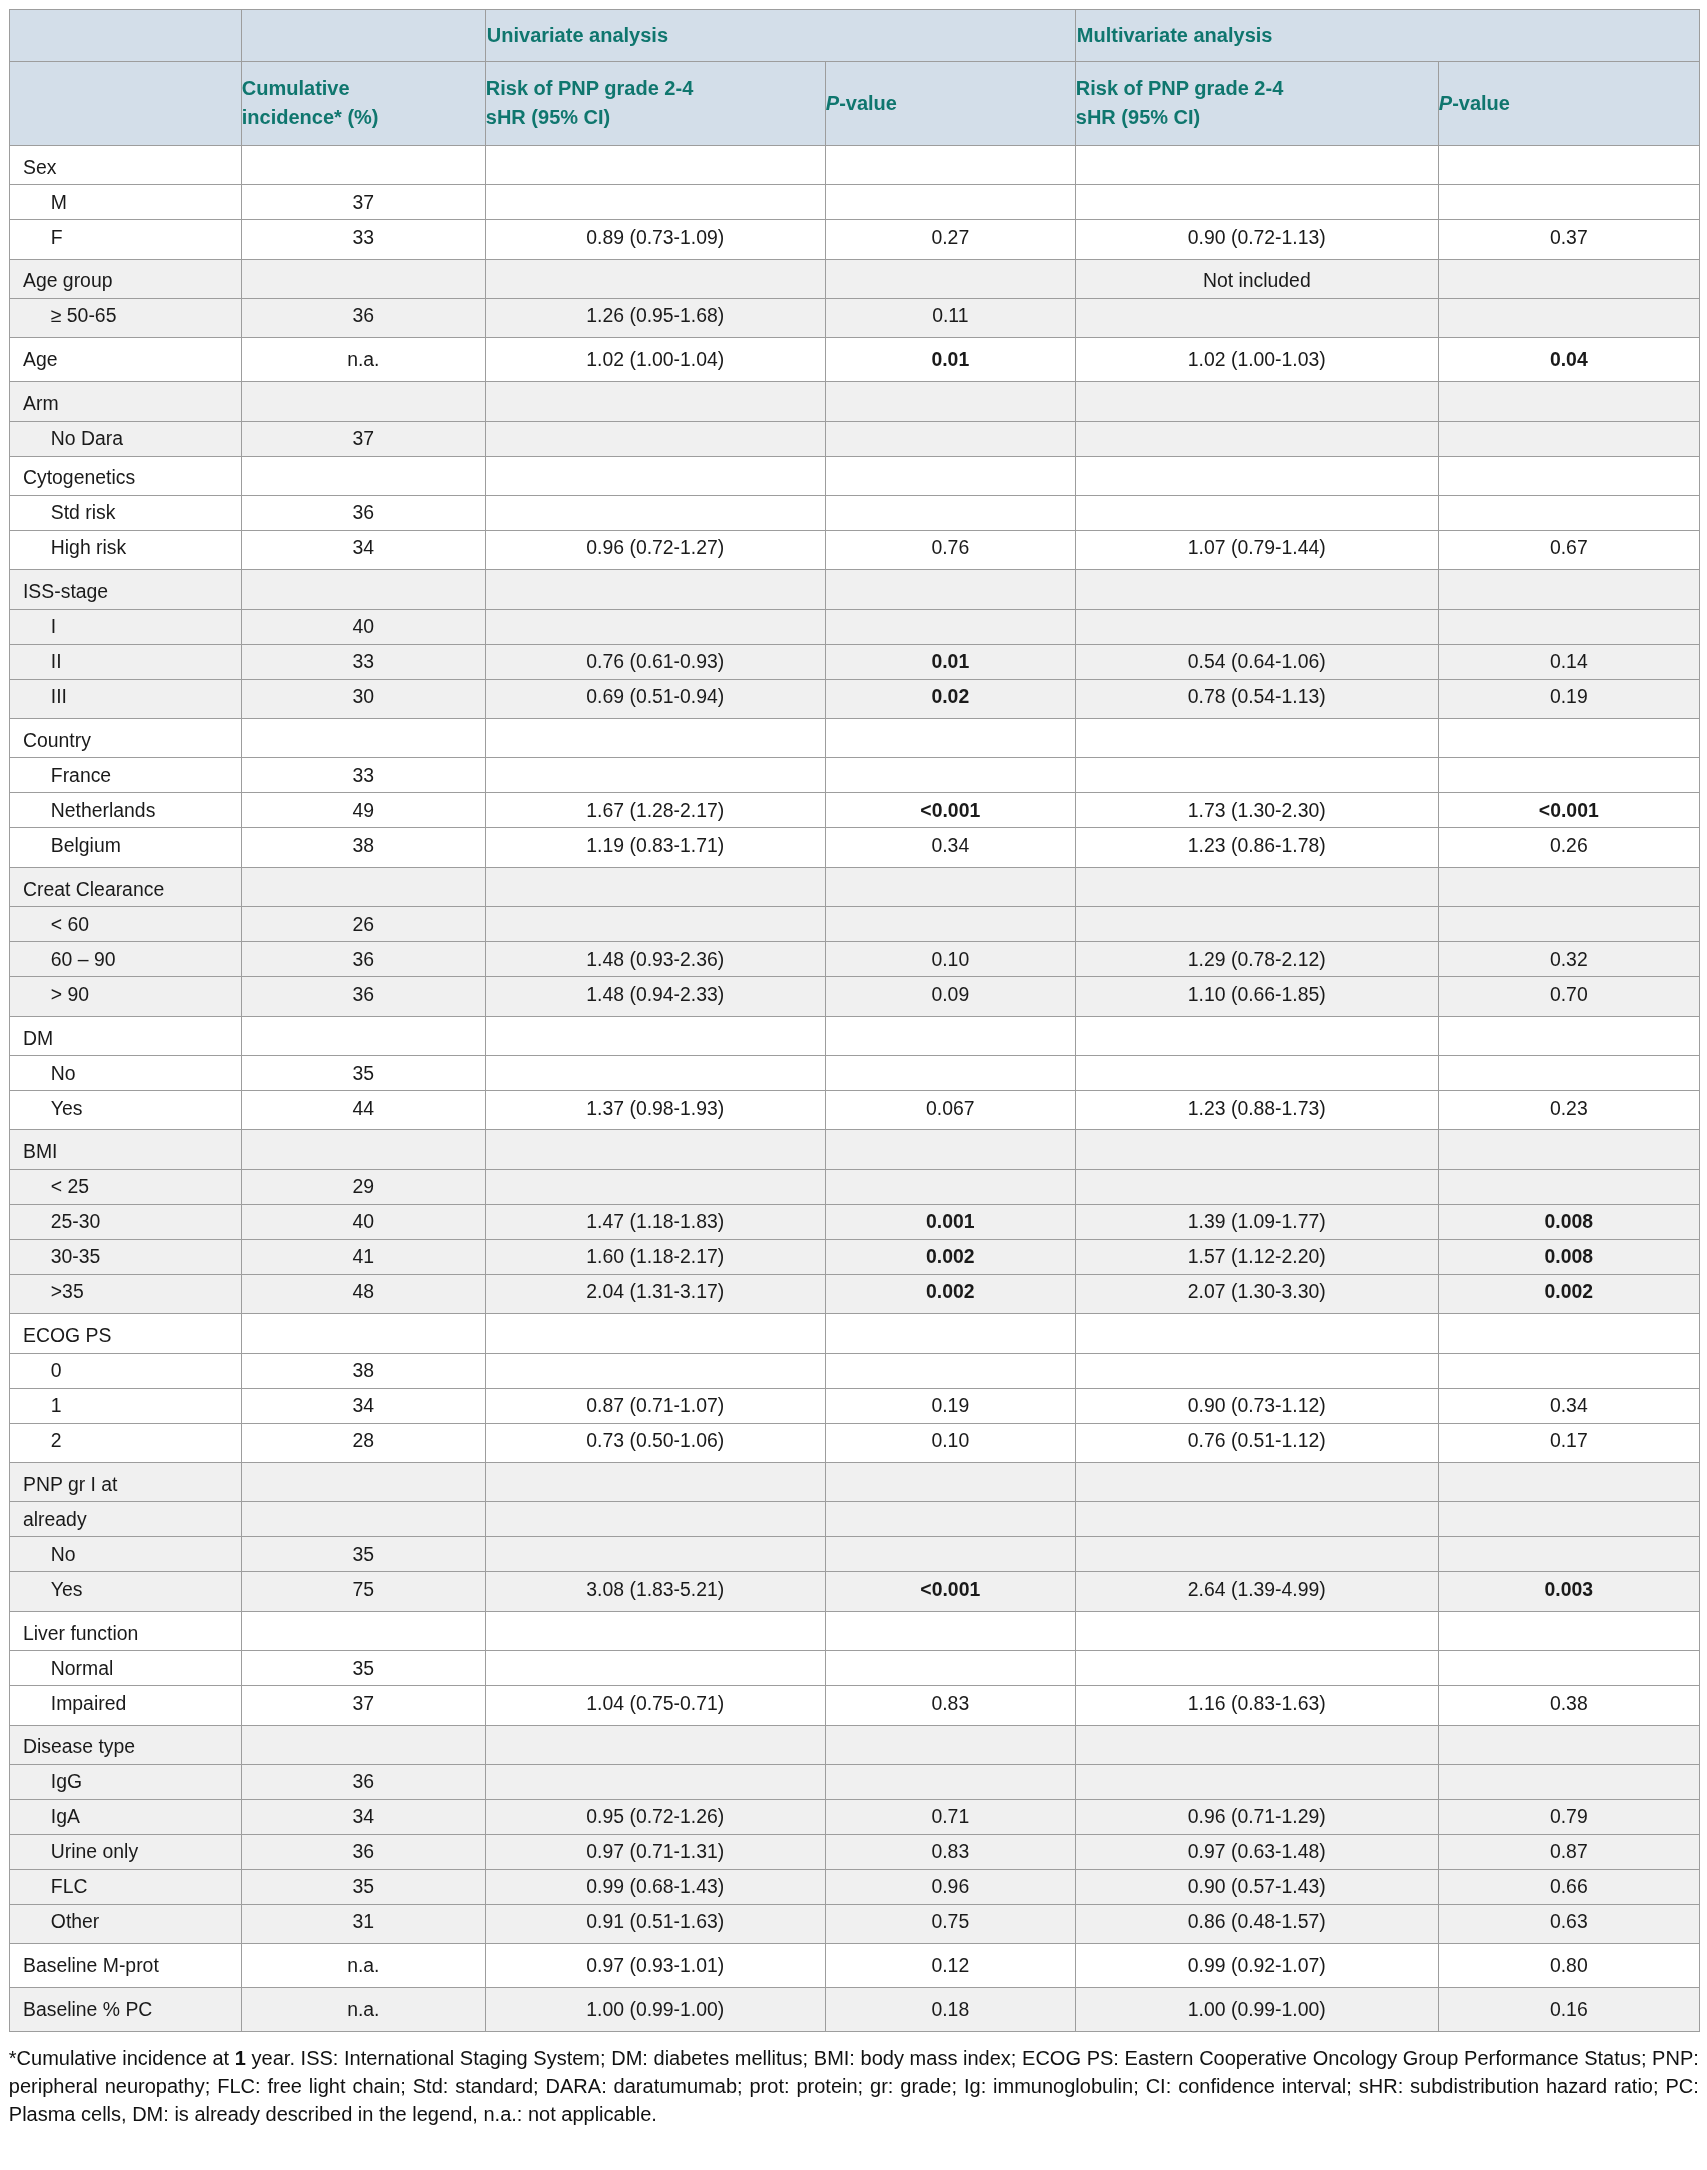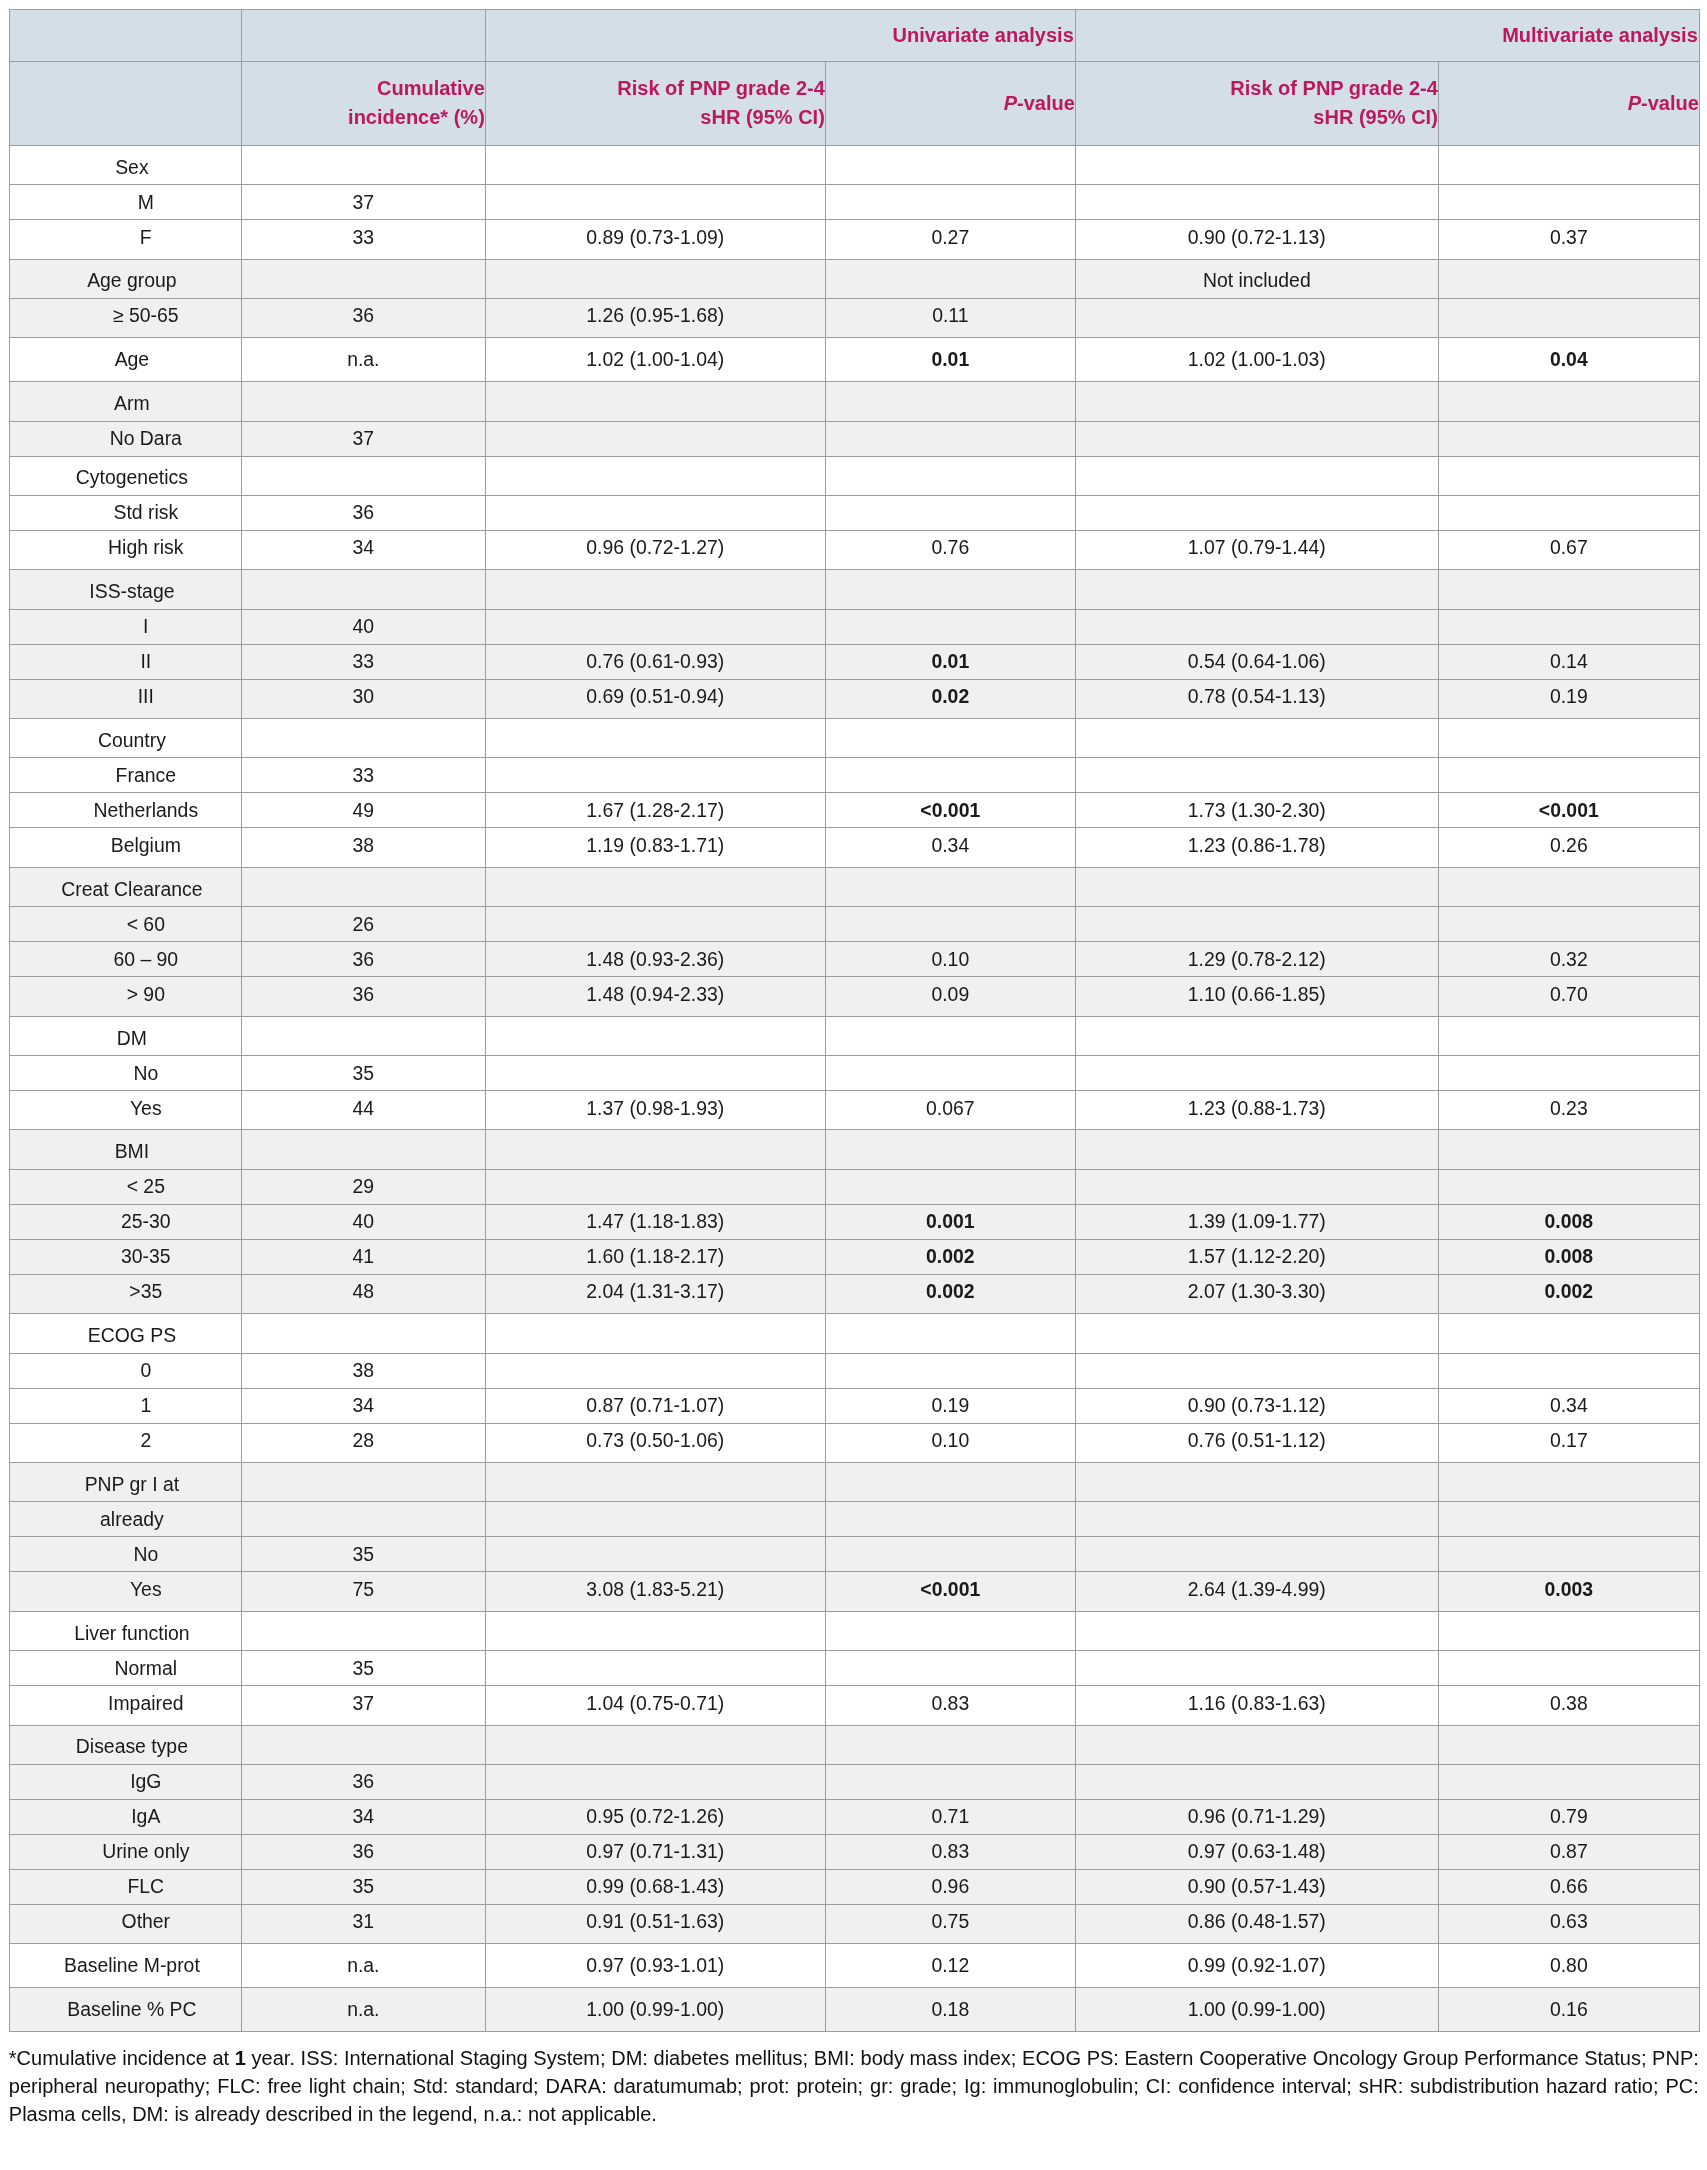--- a/index.html
+++ b/index.html
@@ -14,37 +14,37 @@
   table.stats {
     border-collapse:collapse;
     table-layout:fixed;
     width:1690px;
     border:1.8px solid #8d8d8d;
   }
   th, td { border:0.9px solid #9d9d9d; overflow:hidden; }
 
   thead th {
     background:#d3dee9;
-    color:#be185d;
+    color:#0f766e;
     font-weight:bold;
     font-size:20px;
-    text-align:right;
+    text-align:left;
     vertical-align:middle;
   }
   tr.h1 th { height:49px; }
   tr.h2 th { height:76px; line-height:29px; padding:3.5px 0; }
 
   td {
     font-size:19.4px;
     height:34px;
     padding:0;
     vertical-align:middle;
     background:#ffffff;
   }
-  td.c-label  { text-align:center; padding-left:13.2px; }
+  td.c-label  { text-align:left; padding-left:13.2px; }
   td.indent   { padding-left:41px; }
   td.c-center { text-align:center; }
 
   tr.sec-start td { border-top:1.8px solid #8d8d8d; padding-top:4.4px; }
   tr.sec-end   td { padding-bottom:4.4px; }
   tr.shade td { background:#f0f0f0; }
 
   .bold  { font-weight:bold; }
   .p-ital { font-style:italic; }
 

